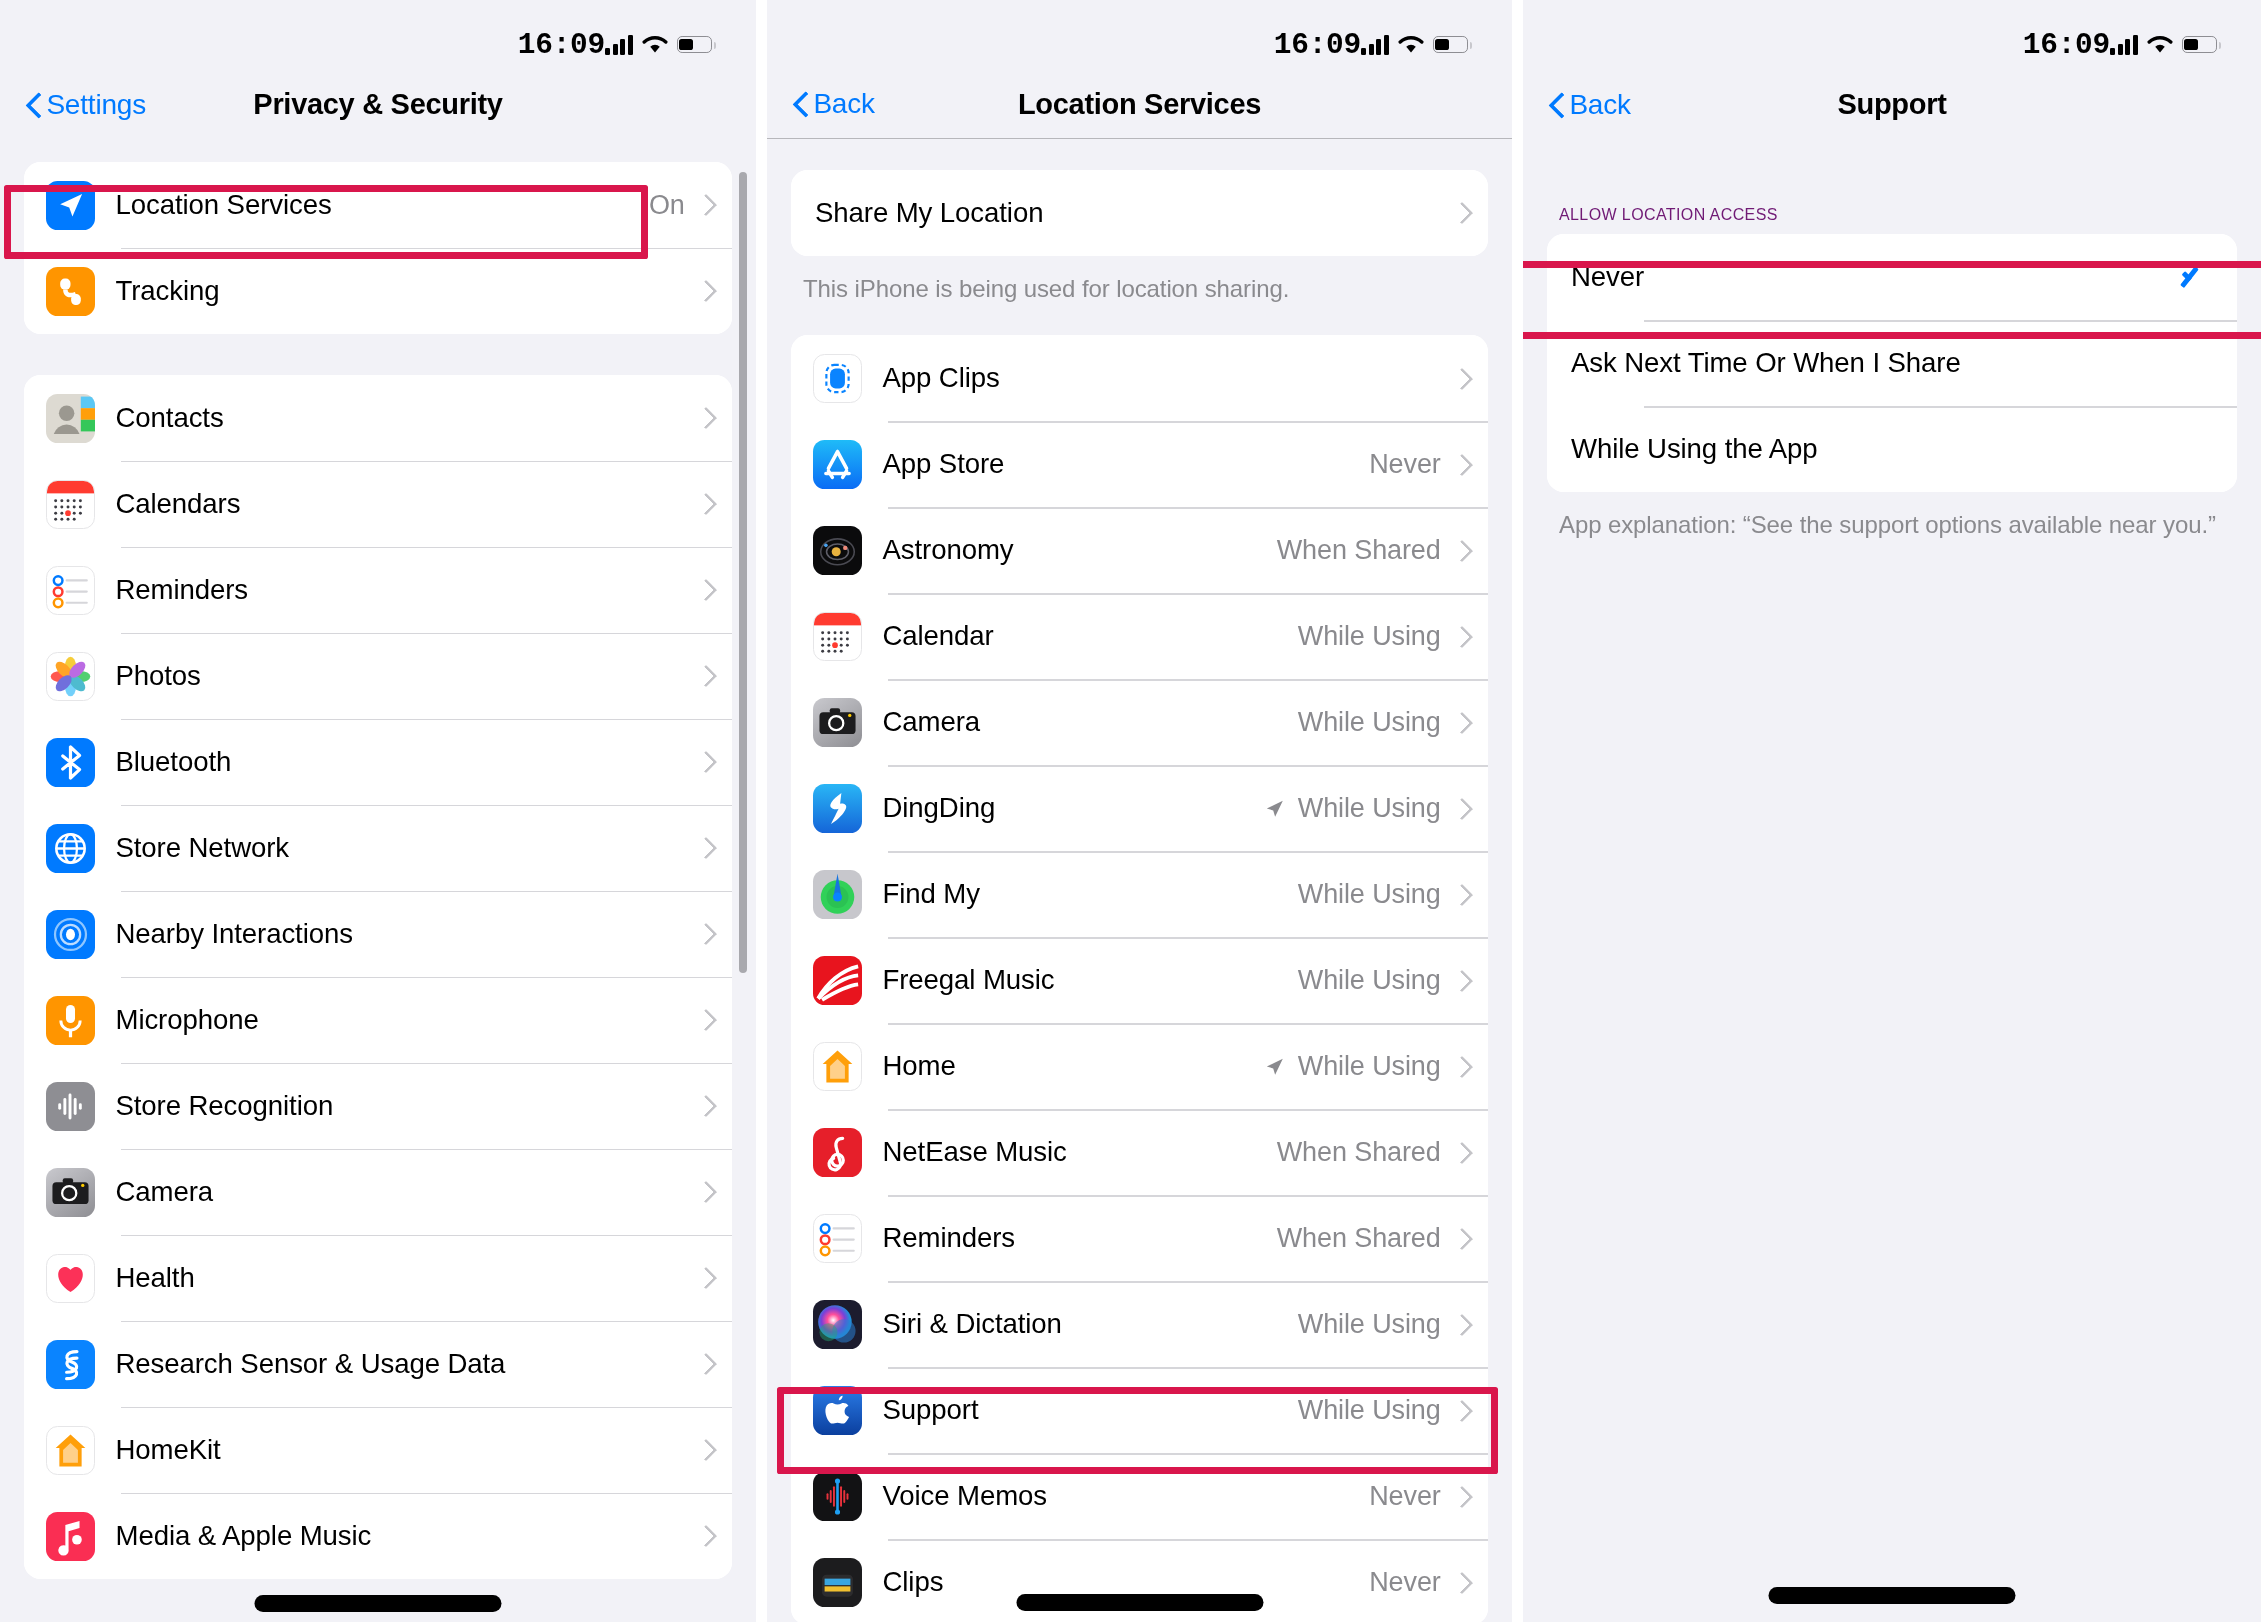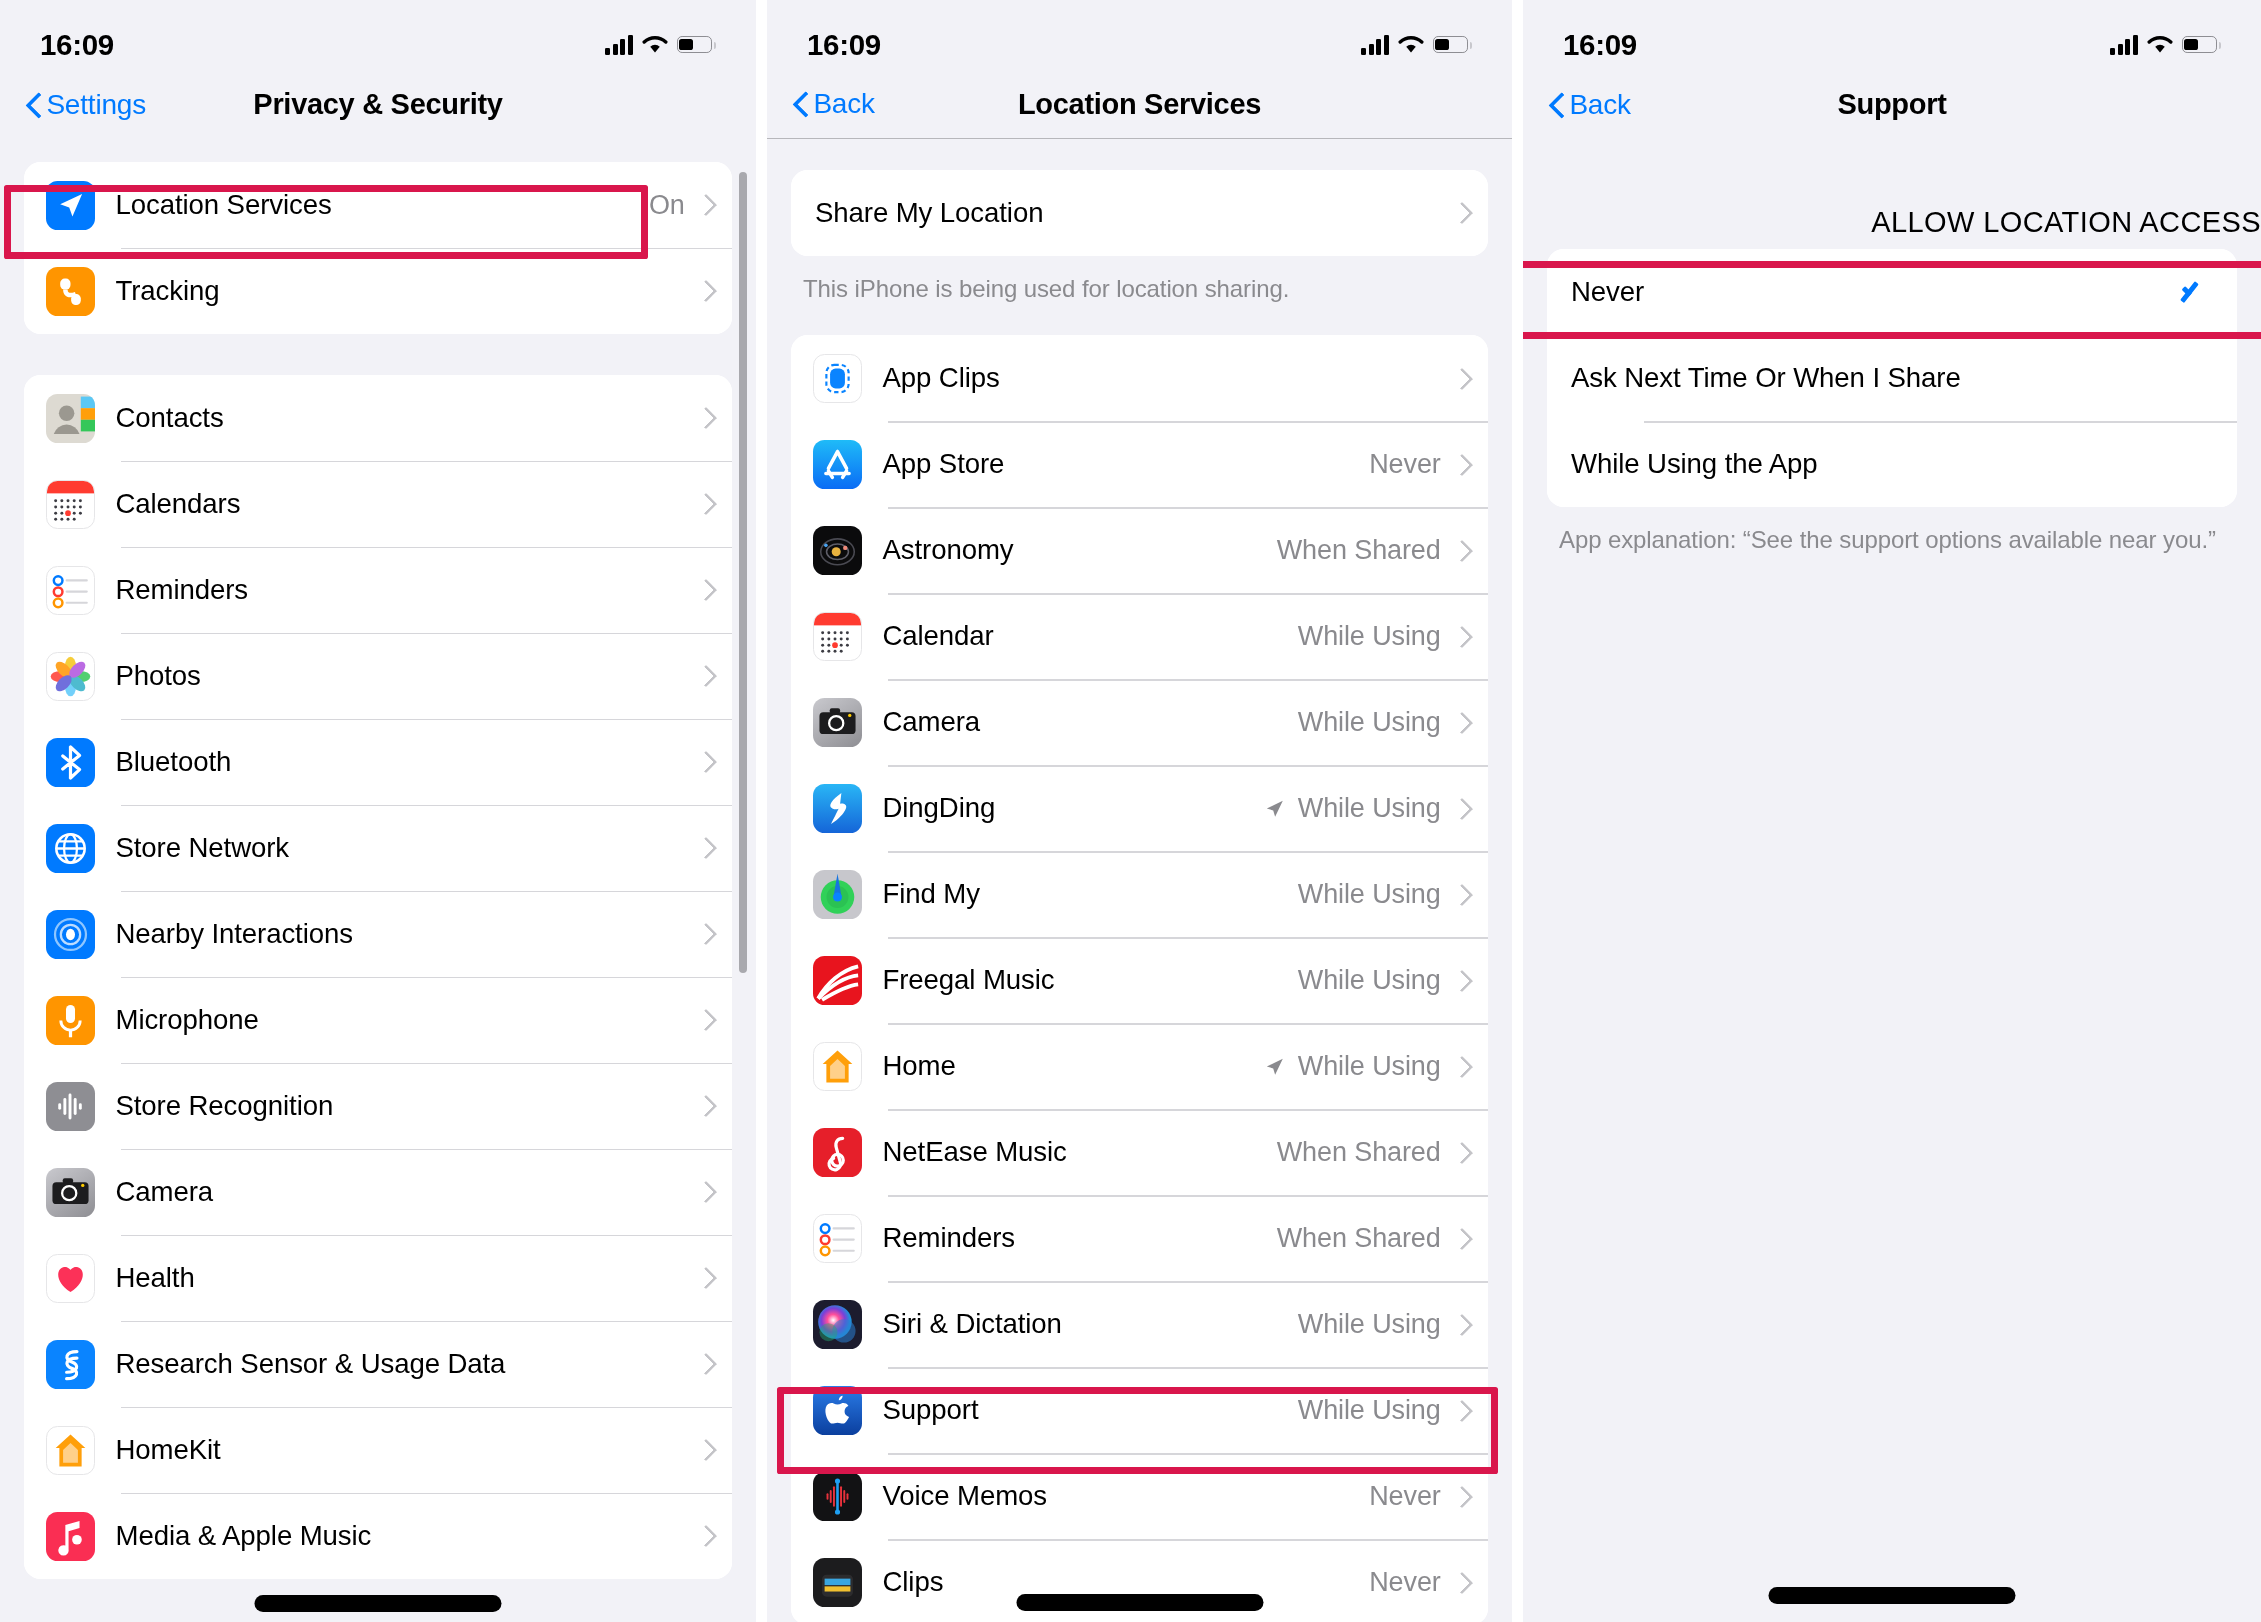--- a/index.html
+++ b/index.html
@@ -19,21 +19,22 @@
   }
   .p1 { width: 756px; }
   .p2 { width: 756px; border-left: 11.5px solid #ffffff; }
   .p3 { width: 749px; border-left: 11.5px solid #ffffff; }
 
   
   .statusbar {
     height: 70px;
     display: flex; align-items: center;
     padding: 19px 44px 0 40px;
-    justify-content: space-between;
+    justify-content: flex-end;
+    font-family: Liberation Mono, monospace;
   }
   .clock {
     font-size: 29.5px; font-weight: 700; color: #000;
     letter-spacing: -0.3px;
   }
   .status-right { display: flex; align-items: center; gap: 9px; }
   .bars { display: flex; align-items: flex-end; gap: 2.6px; height: 20.5px; }
   .bars i { display: block; width: 5.1px; background: #000; border-radius: 1.3px; }
   .bars i:nth-child(1) { height: 7px; }
   .bars i:nth-child(2) { height: 11px; }
@@ -121,22 +122,22 @@
     transform: rotate(45deg); border-radius: 1.3px;
   }
   .loc-arrow {
     width: 23px; height: 23px; margin-right: 11.5px; flex: 0 0 auto;
   }
   .footnote {
     font-size: 24px; color: #8a8a8e; line-height: 1.32;
     margin: 16.7px 36px 0 36px; letter-spacing: -0.1px;
   }
   .secthead {
-    font-size: 29px; color: #000000; letter-spacing: 0.4px;
-    margin: 0 0 10.3px 36px; text-transform: uppercase; text-align: right;
+    font-size: 16px; color: #701a75; letter-spacing: 0.4px;
+    margin: 0 0 10.3px 36px; text-transform: uppercase;
   }
   .spacer-48 { height: 31px; }
   .spacer-64 { height: 41px; }
 
   
   .hl {
     position: absolute; border: 7px solid #d9164c;
     border-radius: 2.6px; pointer-events: none; z-index: 20;
   }
 

